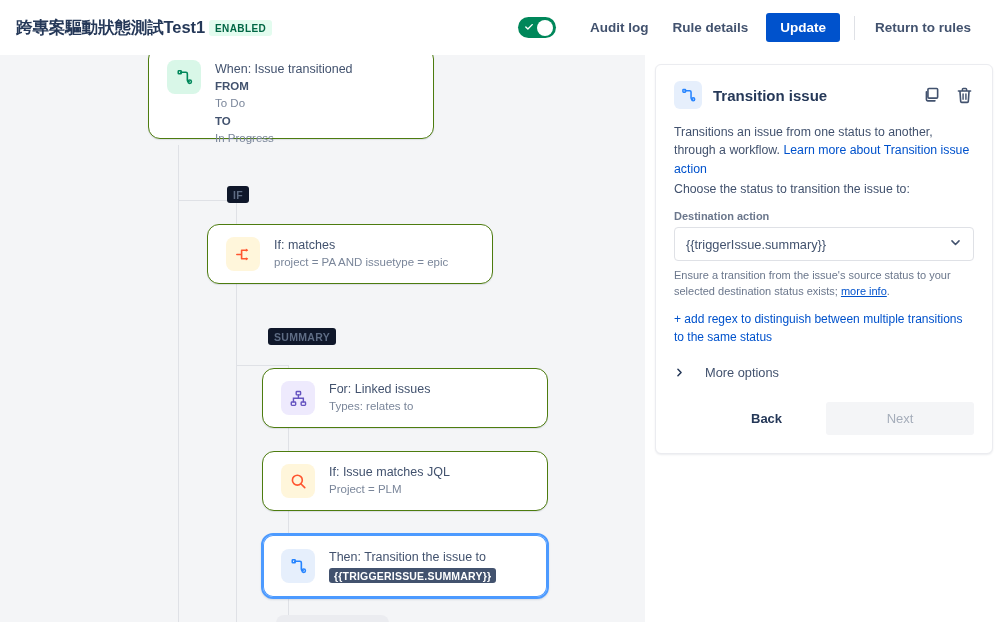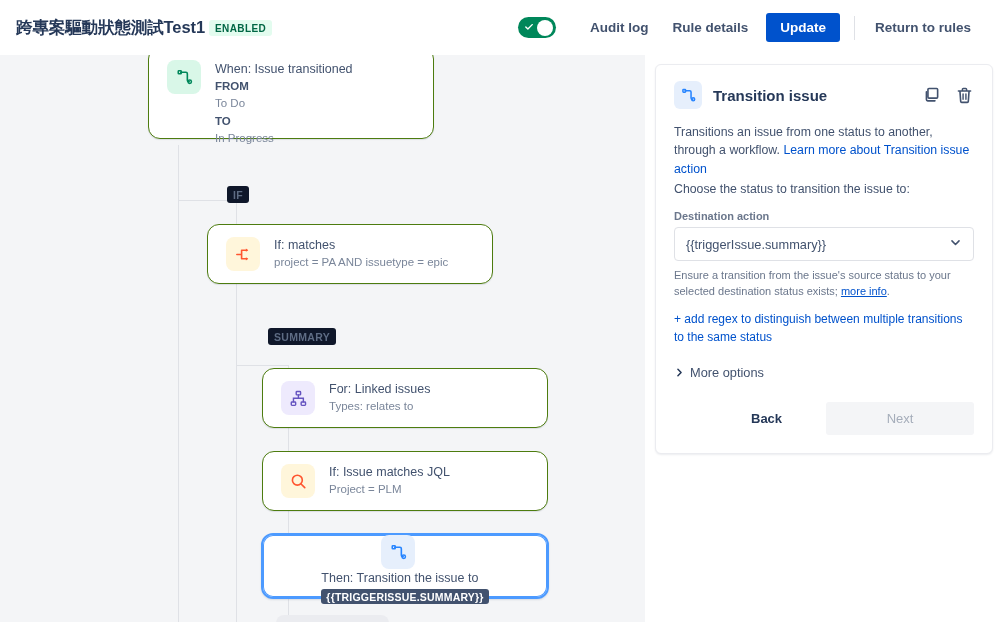--- a/index.html
+++ b/index.html
@@ -179,21 +179,21 @@
   }
 
   .fields-btn {
     display: inline-flex; align-items: center; gap: 8px;
     background: #f4f5f7; border-radius: 4px;
     padding: 8px 12px; margin-top: 16px; cursor: pointer;
   }
   .fields-btn-label { font-size: 12.8px; font-weight: 700; color: #253858; }
 
   .more-options {
-    display: flex; align-items: center; gap: 5px;
+    display: flex; align-items: center; gap: 20px;
     margin-top: 18px; cursor: pointer;
   }
   .more-options-label { font-size: 12.8px; color: #42526e; }
 
   .panel-footer {
     display: flex; align-items: center; margin-top: 20px;
   }
   .back-btn {
     font-size: 13px; font-weight: 700; color: #253858;
     padding: 8px 22px; border-radius: 3px; cursor: pointer;
@@ -292,21 +292,21 @@
         <circle cx="8.8" cy="8.6" r="5.2" fill="none" stroke="#ff5630" stroke-width="1.7"></circle>
         <path d="M12.7 12.6 L16.6 16.5" fill="none" stroke="#ff5630" stroke-width="1.7" stroke-linecap="round"></path>
       </svg>
     </div>
     <div class="node-text">
       <div class="node-title">If: Issue matches JQL</div>
       <div class="node-sub">Project = PLM</div>
     </div>
   </div>
 
-  <div class="node selected" style="left:261px; top:478px; width:288px; height:66px;flex-direction:column;">
+  <div class="node selected" style="left:261px; top:478px; width:288px; height:66px;">
     <div class="node-icon ic-blue">
       <svg width="19" height="19" viewBox="0 0 20 20">
         <path d="M6 4.5 H11.5 a1.5 1.5 0 0 1 1.5 1.5 V13 a1.5 1.5 0 0 0 1.5 1.5 H15" fill="none" stroke="#2684ff" stroke-width="1.7" stroke-linecap="round" stroke-linejoin="round"></path>
         <rect x="3.4" y="2.9" width="3.2" height="3.2" rx="0.7" fill="none" stroke="#2684ff" stroke-width="1.6"></rect>
         <circle cx="15.5" cy="14.5" r="1.8" fill="none" stroke="#2684ff" stroke-width="1.6"></circle>
       </svg>
     </div>
     <div class="node-text">
       <div class="node-title">Then: Transition the issue to</div>
       <div><span class="lozenge">{{TRIGGERISSUE.SUMMARY}}</span></div>

